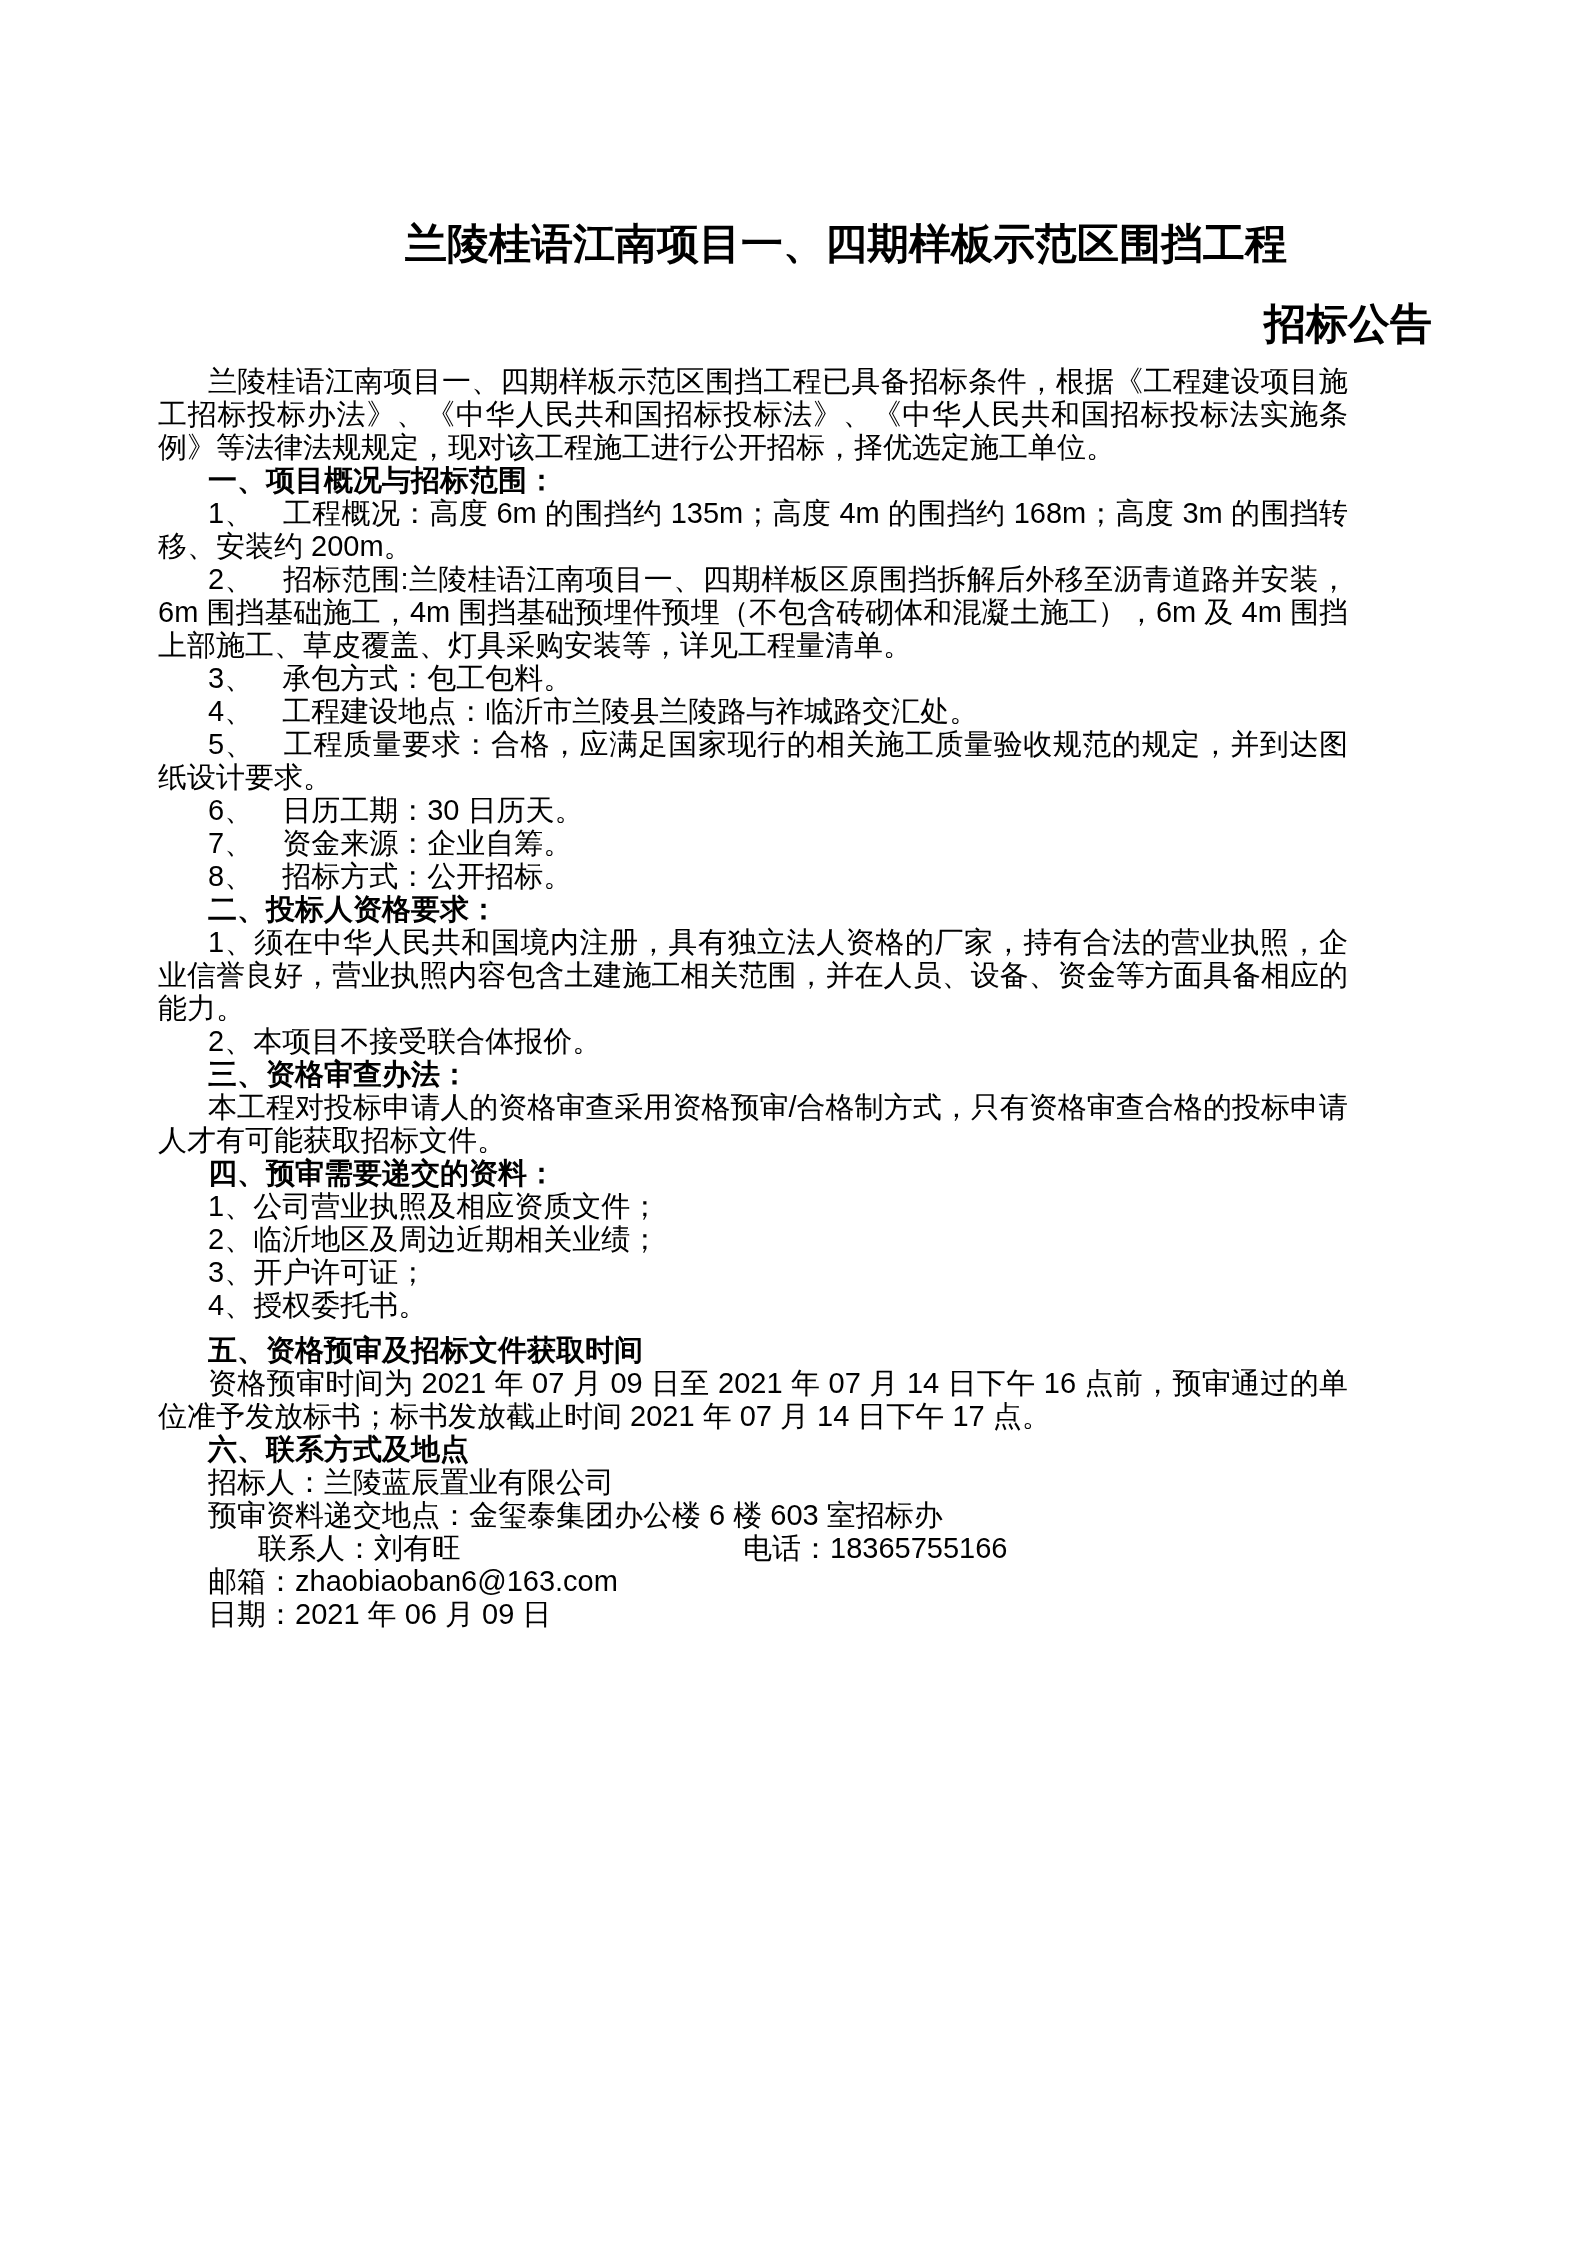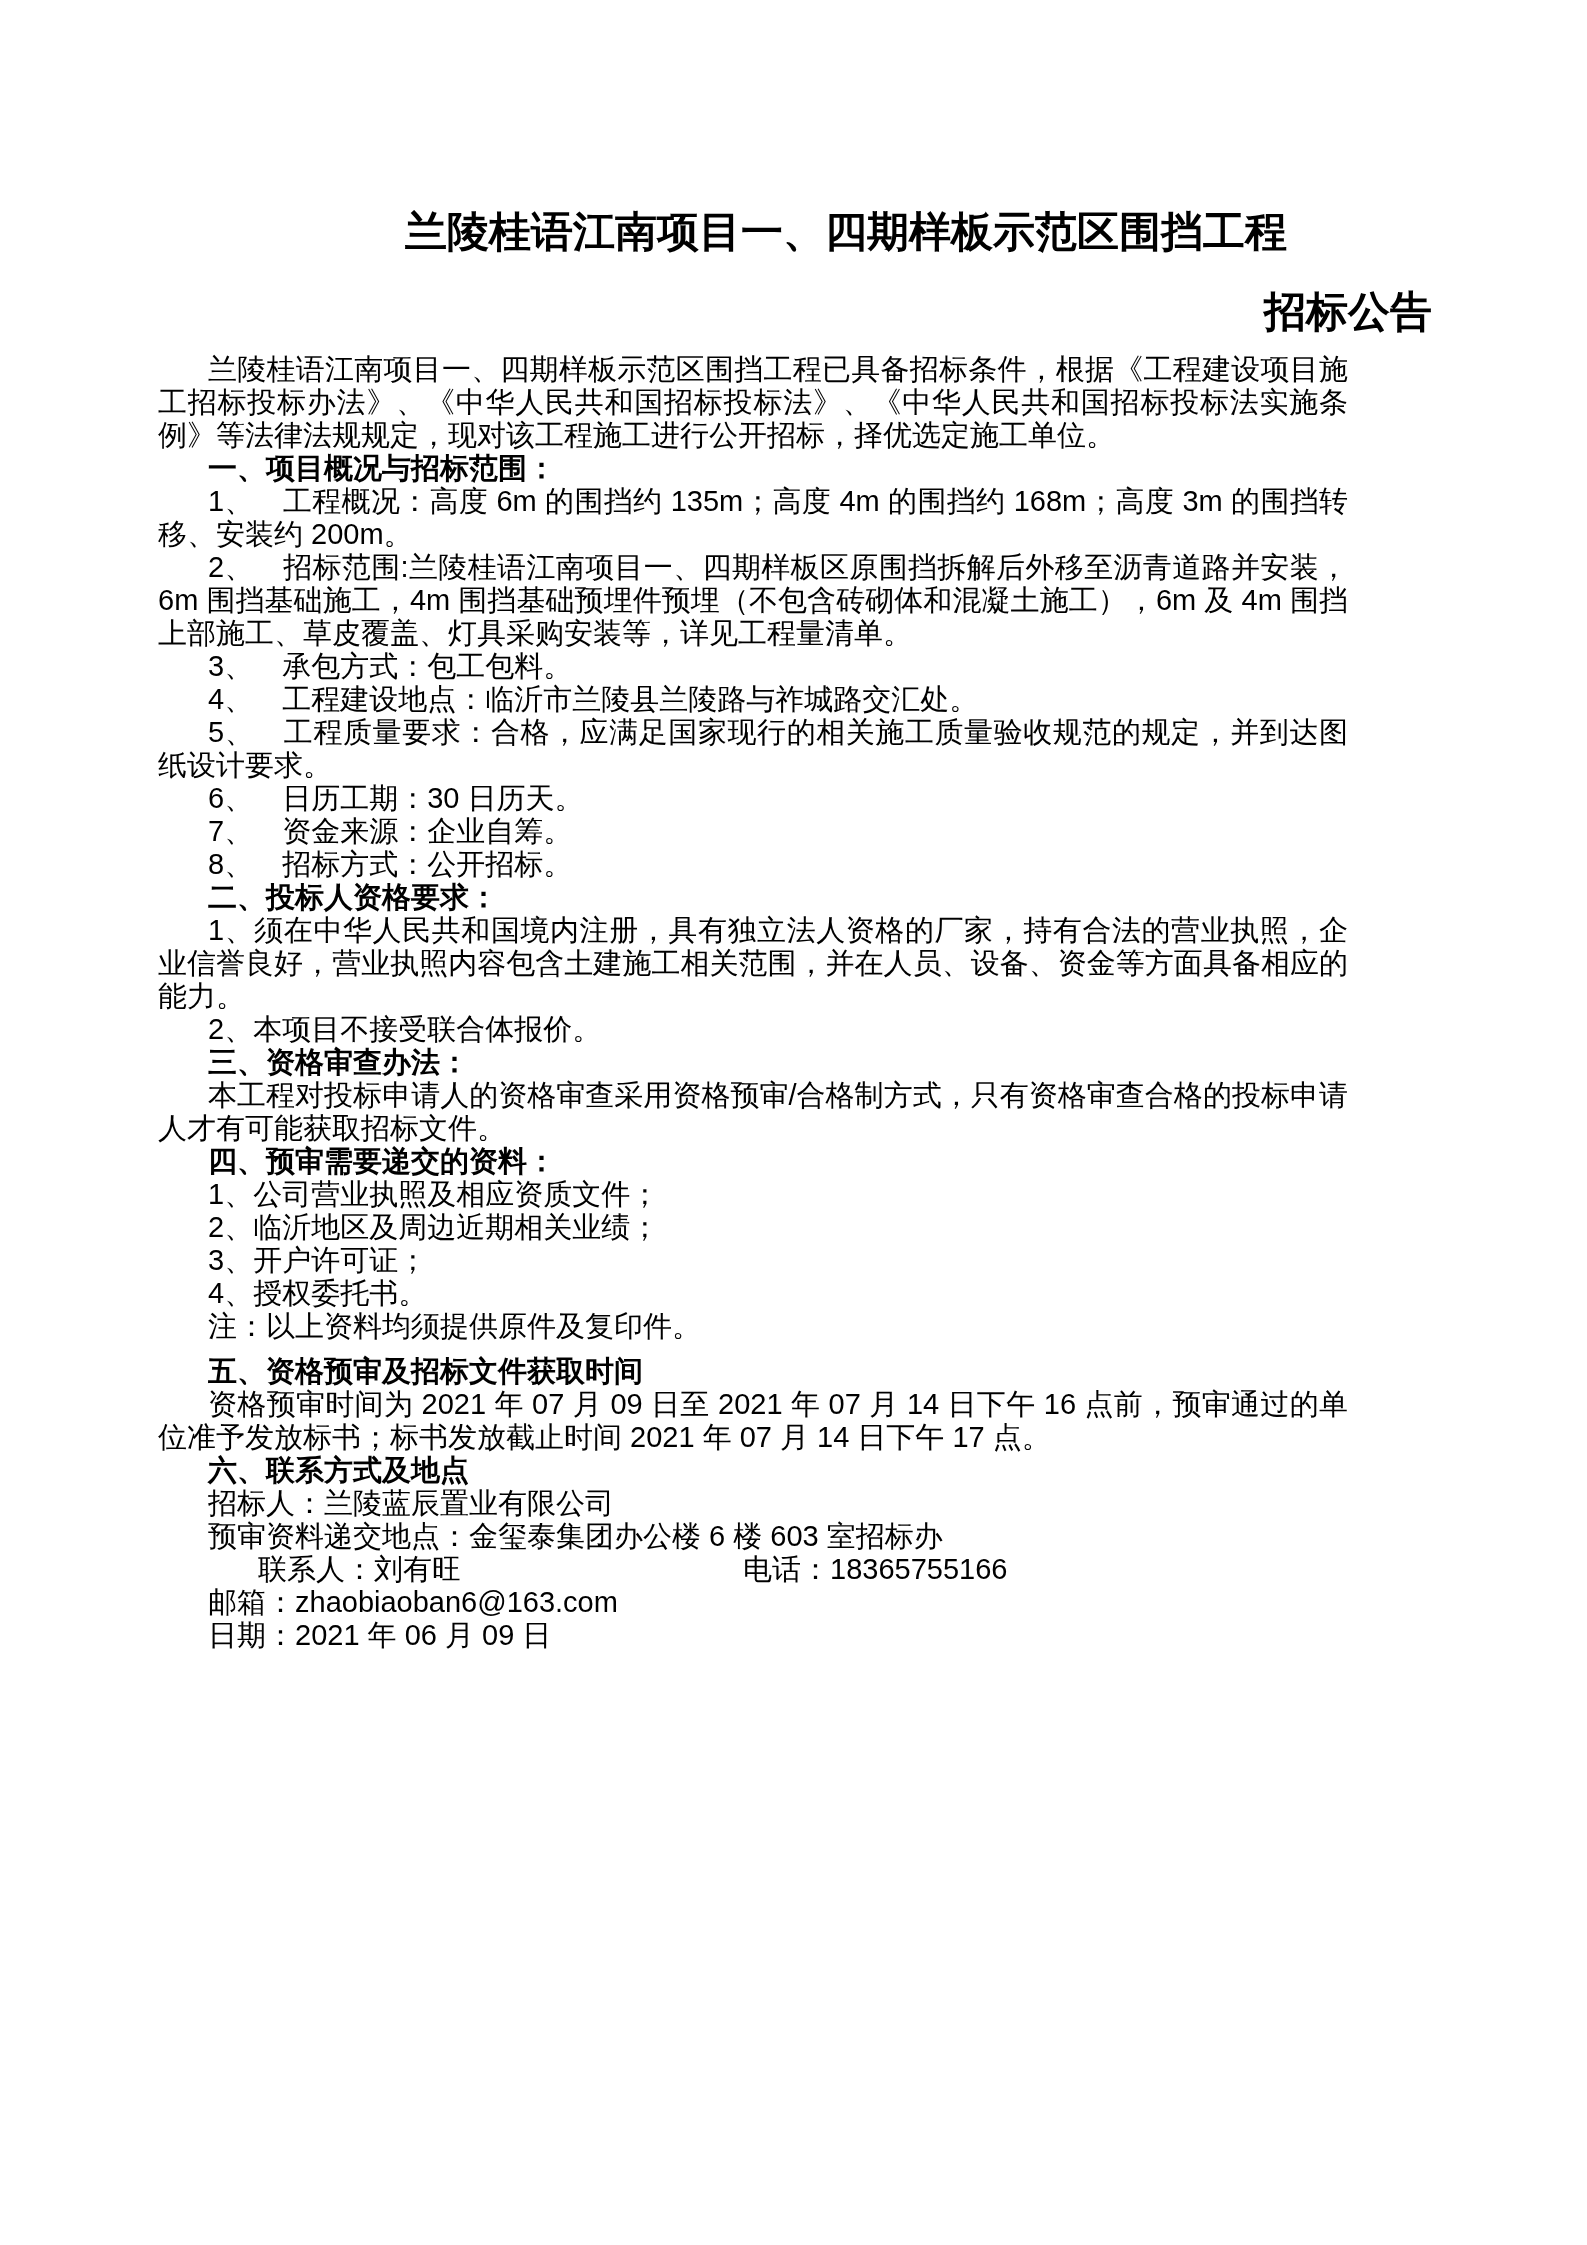--- a/index.html
+++ b/index.html
@@ -9,21 +9,21 @@
     background:#ffffff;
     box-sizing:border-box;
     padding:205px 239px 0 158px;
     color:#000000;
     font-family:"Liberation Sans", serif; 
   }
   .doc-title {
     font-size:42px; font-weight:bold;
     text-align:center; line-height:54px;
     position:relative; left:93px;
-    margin:0;
+    margin:12px;
   }
   .doc-subtitle {
     font-size:42px; font-weight:bold;
     text-align:right; line-height:54px;
     position:relative; left:84px;
     margin:26px 0 0 0;
   }
   .doc-body { margin-top:14px; font-size:29px; line-height:33px; }
   .para {
     margin:0;
@@ -72,21 +72,20 @@
     <p class="heading">三、资格审查办法：</p>
 
     <p class="para">本工程对投标申请人的资格审查采用资格预审/合格制方式，只有资格审查合格的投标申请人才有可能获取招标文件。</p>
 
     <p class="heading">四、预审需要递交的资料：</p>
 
     <p class="para">1、公司营业执照及相应资质文件；</p>
     <p class="para">2、临沂地区及周边近期相关业绩；</p>
     <p class="para">3、开户许可证；</p>
     <p class="para">4、授权委托书。</p>
-    <p class="para">注：以上资料均须提供原件及复印件。</p>
 
     <p class="heading gap-before">五、资格预审及招标文件获取时间</p>
 
     <p class="para">资格预审时间为 2021 年 07 月 09 日至 2021 年 07 月 14 日下午 16 点前，预审通过的单位准予发放标书；标书发放截止时间 2021 年 07 月 14 日下午 17 点。</p>
 
     <p class="heading">六、联系方式及地点</p>
 
     <p class="para">招标人：兰陵蓝辰置业有限公司</p>
     <p class="para">预审资料递交地点：金玺泰集团办公楼 6 楼 603 室招标办</p>
 

